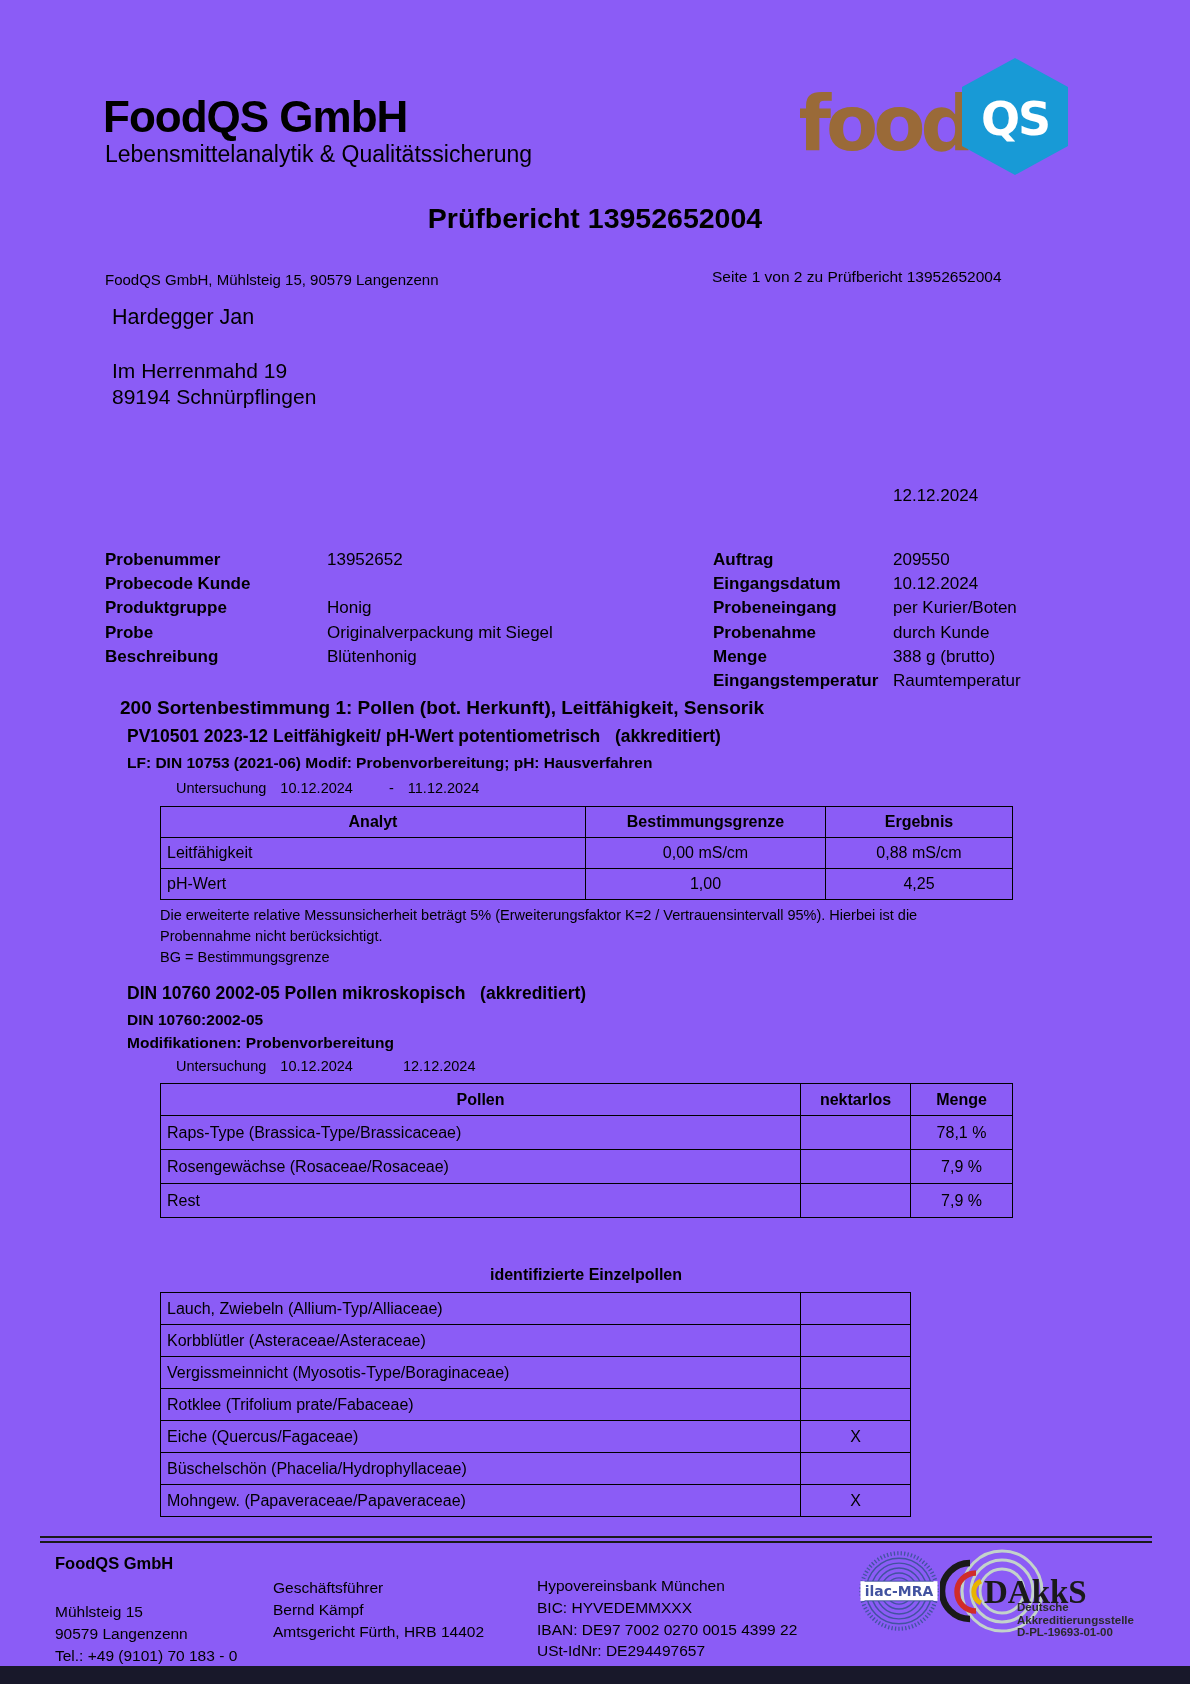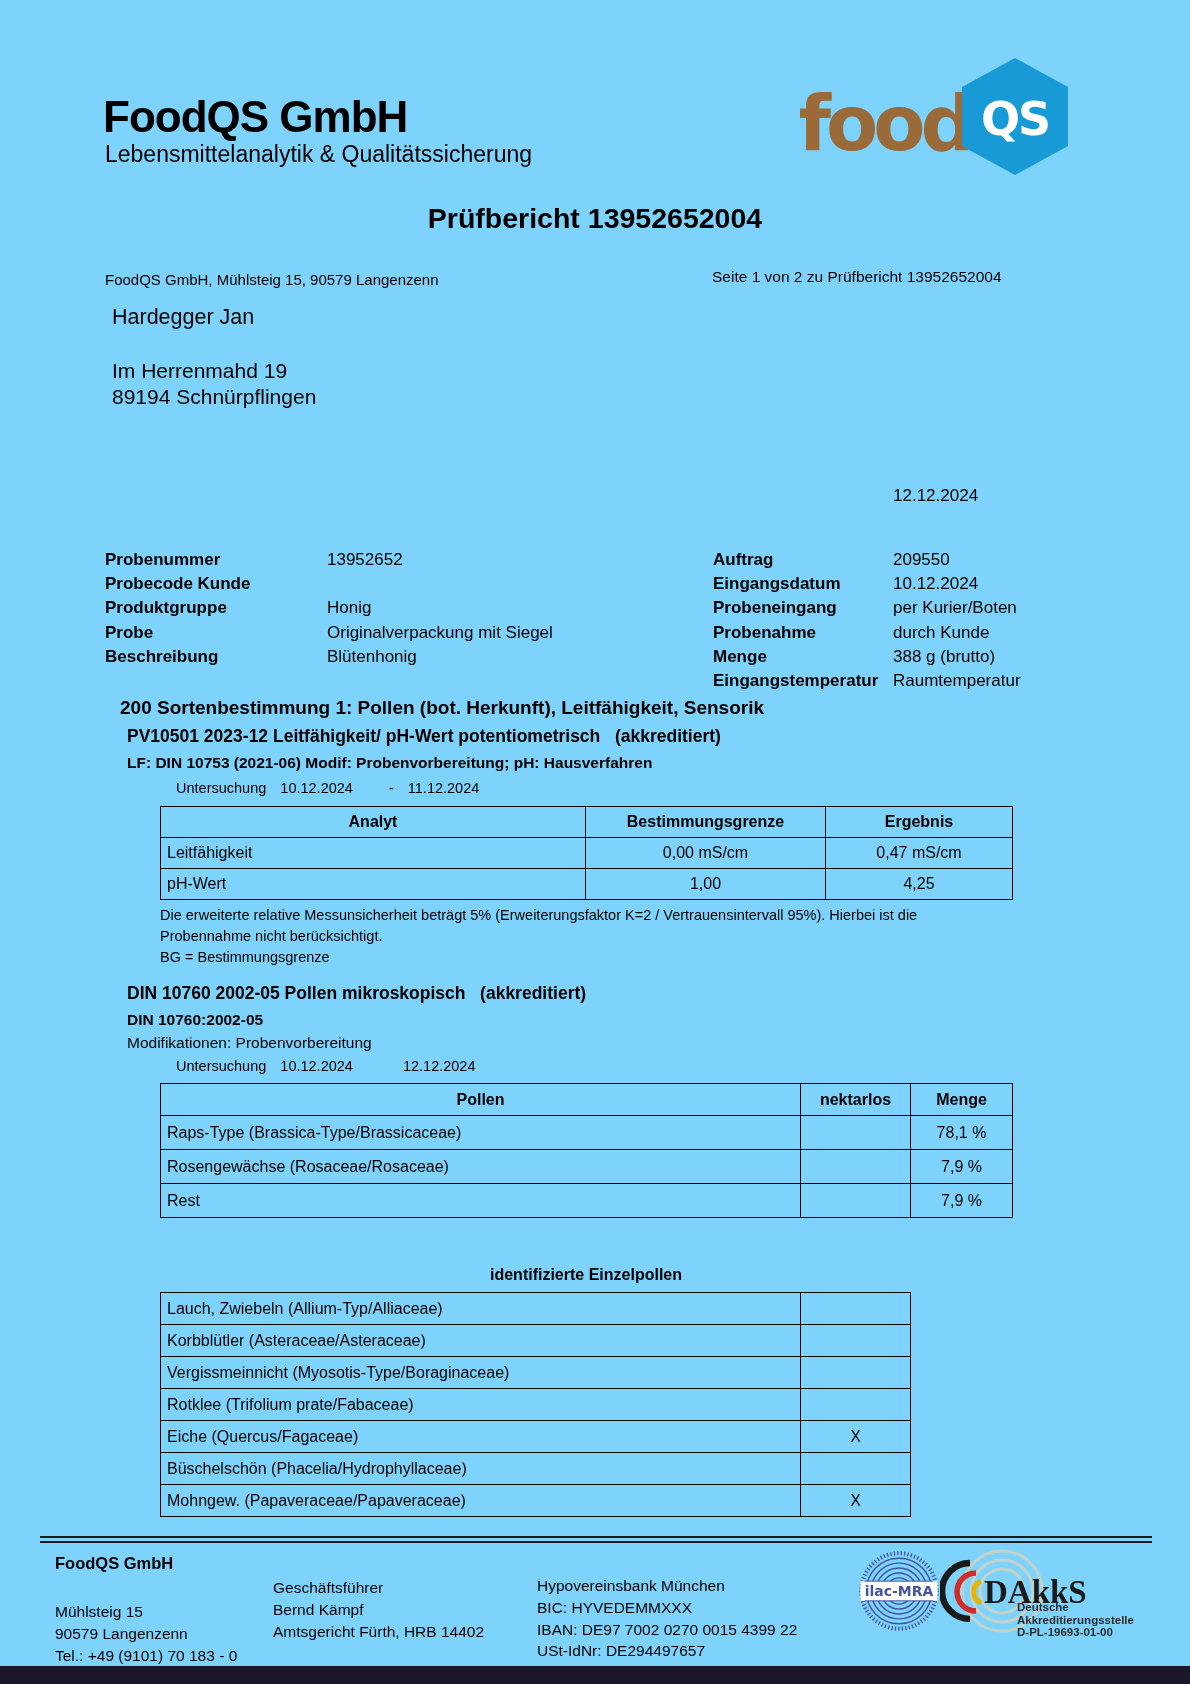--- a/index.html
+++ b/index.html
@@ -1,16 +1,16 @@
 <!DOCTYPE html>
 <html><head>
 <meta charset="utf-8">
 <style>
   html,body{margin:0;padding:0;background:#e8e8e8;}
-  .page{position:relative;width:1190px;height:1684px;background:#7dd3fc;overflow:hidden;
+  .page{position:relative;width:1190px;height:1684px;background:#8b5cf6;overflow:hidden;
         font-family:"Liberation Sans",sans-serif;color:#000;margin:0 auto;}
   .abs{position:absolute;}
   .pre{white-space:pre-wrap;}
 
   
   .company{left:103px;top:92px;font-size:44px;font-weight:bold;letter-spacing:-1px;}
   .tagline{left:105px;top:141px;font-size:23px;}
   .logo{left:800px;top:56px;width:270px;height:122px;}
   .report-title{left:0;top:202px;width:1190px;text-align:center;font-size:28.5px;font-weight:bold;}
 
@@ -50,21 +50,21 @@
   .t2 th{height:31px;} .t2 td{height:33px;}
   .t3{left:160px;top:1292px;width:750px;}
   .t3 td{height:31px;}
   .ca{text-align:center;} .ra{text-align:center;} .la{text-align:left;margin-top:23px;}
 
   .note1{left:160px;top:905px;width:852px;font-size:14.5px;line-height:21px;}
   .note2{left:160px;top:949px;font-size:14.5px;}
 
   .h-method2{left:127px;top:983px;font-size:17.5px;font-weight:bold;}
   .h-norm2{left:127px;top:1011px;font-size:15.5px;font-weight:bold;}
-  .h-mod2{left:127px;top:1034px;font-size:15.5px;font-weight:normal;}
+  .h-mod2{left:127px;top:1034px;font-size:15.5px;font-weight:bold;}
   .h-einzel{left:160px;top:1266px;width:852px;text-align:center;font-size:16px;font-weight:bold;}
 
   
   .dblline{left:40px;top:1536px;width:1112px;height:3px;border-top:2px solid #1a1a1a;border-bottom:2px solid #1a1a1a;}
   .f-company{left:55px;top:1554px;font-size:16.5px;font-weight:bold;}
   .fcol{font-size:15.5px;line-height:21.8px;}
   .fc1{left:55px;top:1577px;margin-top:24px;}
   .fc2{left:273px;top:1577px;}
   .fc3{left:537px;top:1575px;}
   .ilac{left:858px;top:1550px;width:82px;height:82px;}
@@ -163,21 +163,21 @@
       </colgroup>
     <tbody>
         <tr>
       <th class="ca">Analyt</th>
       <th class="ra">Bestimmungsgrenze</th>
       <th class="ra">Ergebnis</th>
     </tr>
     <tr>
       <td class="la">Leitfähigkeit</td>
       <td class="ra">0,00 mS/cm</td>
-      <td class="ra">0,47 mS/cm</td>
+      <td class="ra">0,88 mS/cm</td>
     </tr>
     <tr>
       <td class="la">pH-Wert</td>
       <td class="ra">1,00</td>
       <td class="ra">4,25</td>
     </tr>
   </tbody>
     </table>
 
   <div class="abs note1">Die erweiterte relative Messunsicherheit beträgt 5% (Erweiterungsfaktor K=2 / Vertrauensintervall 95%). Hierbei ist die Probennahme nicht berücksichtigt.</div>

